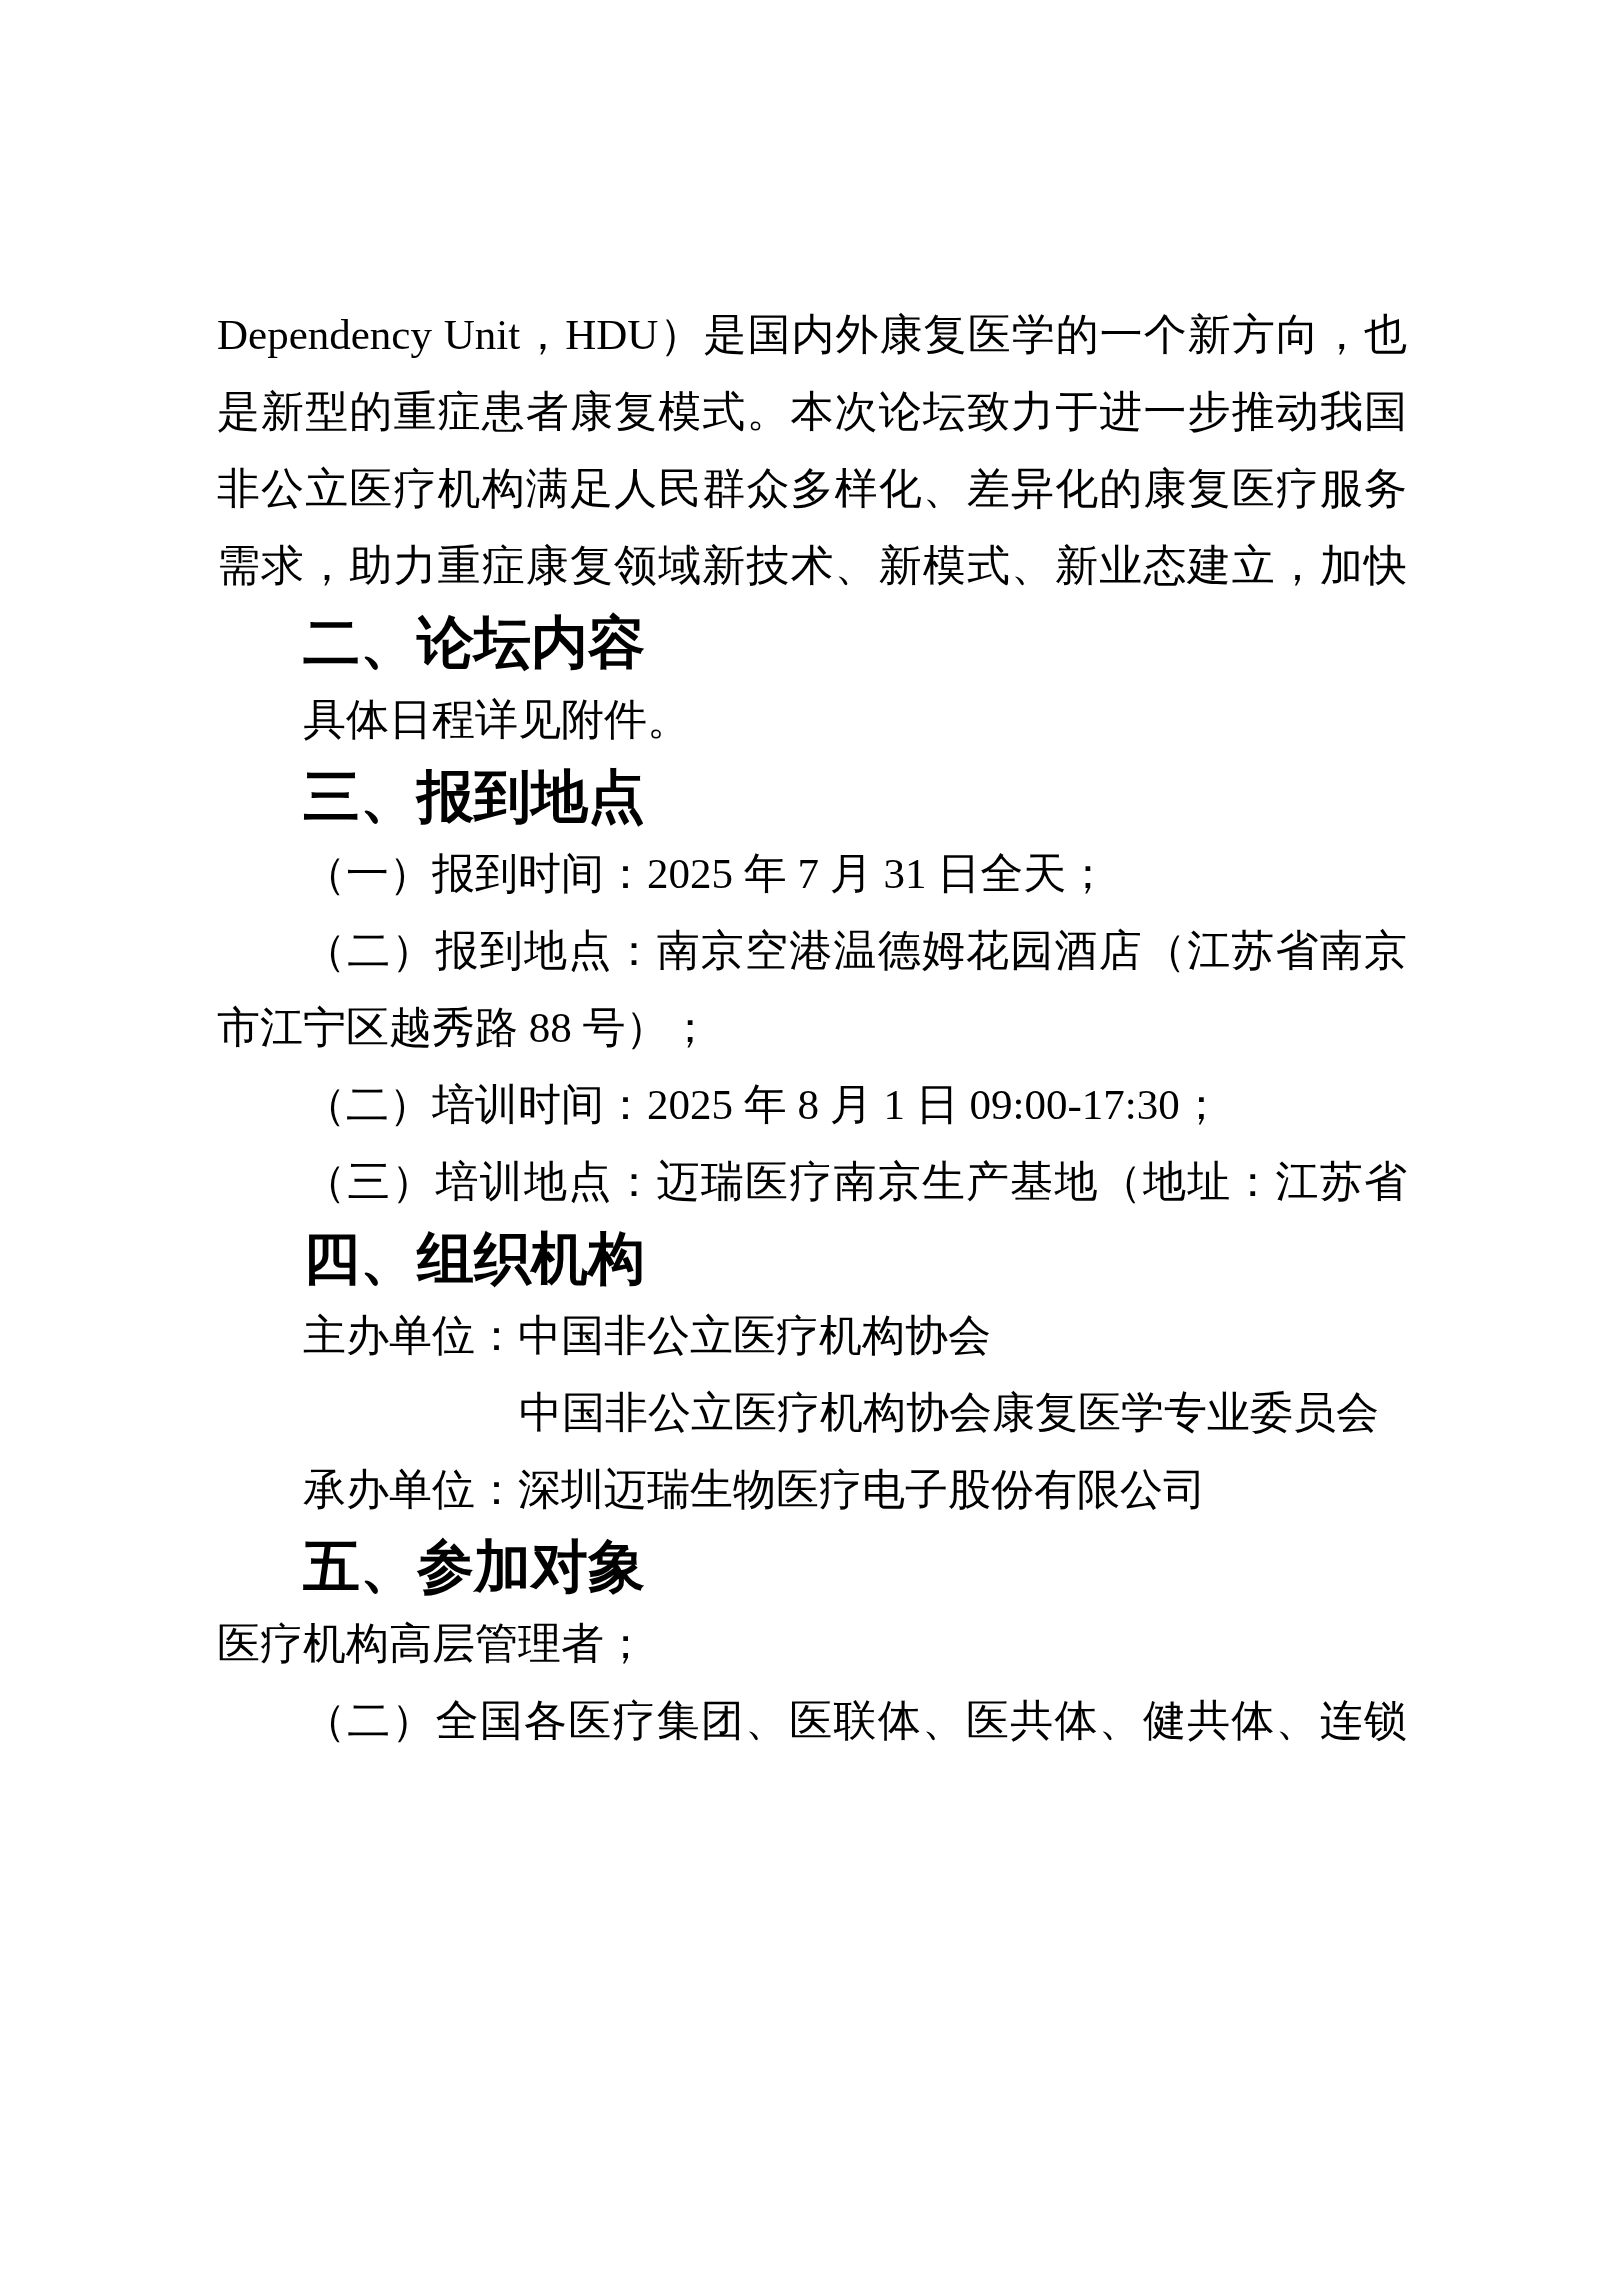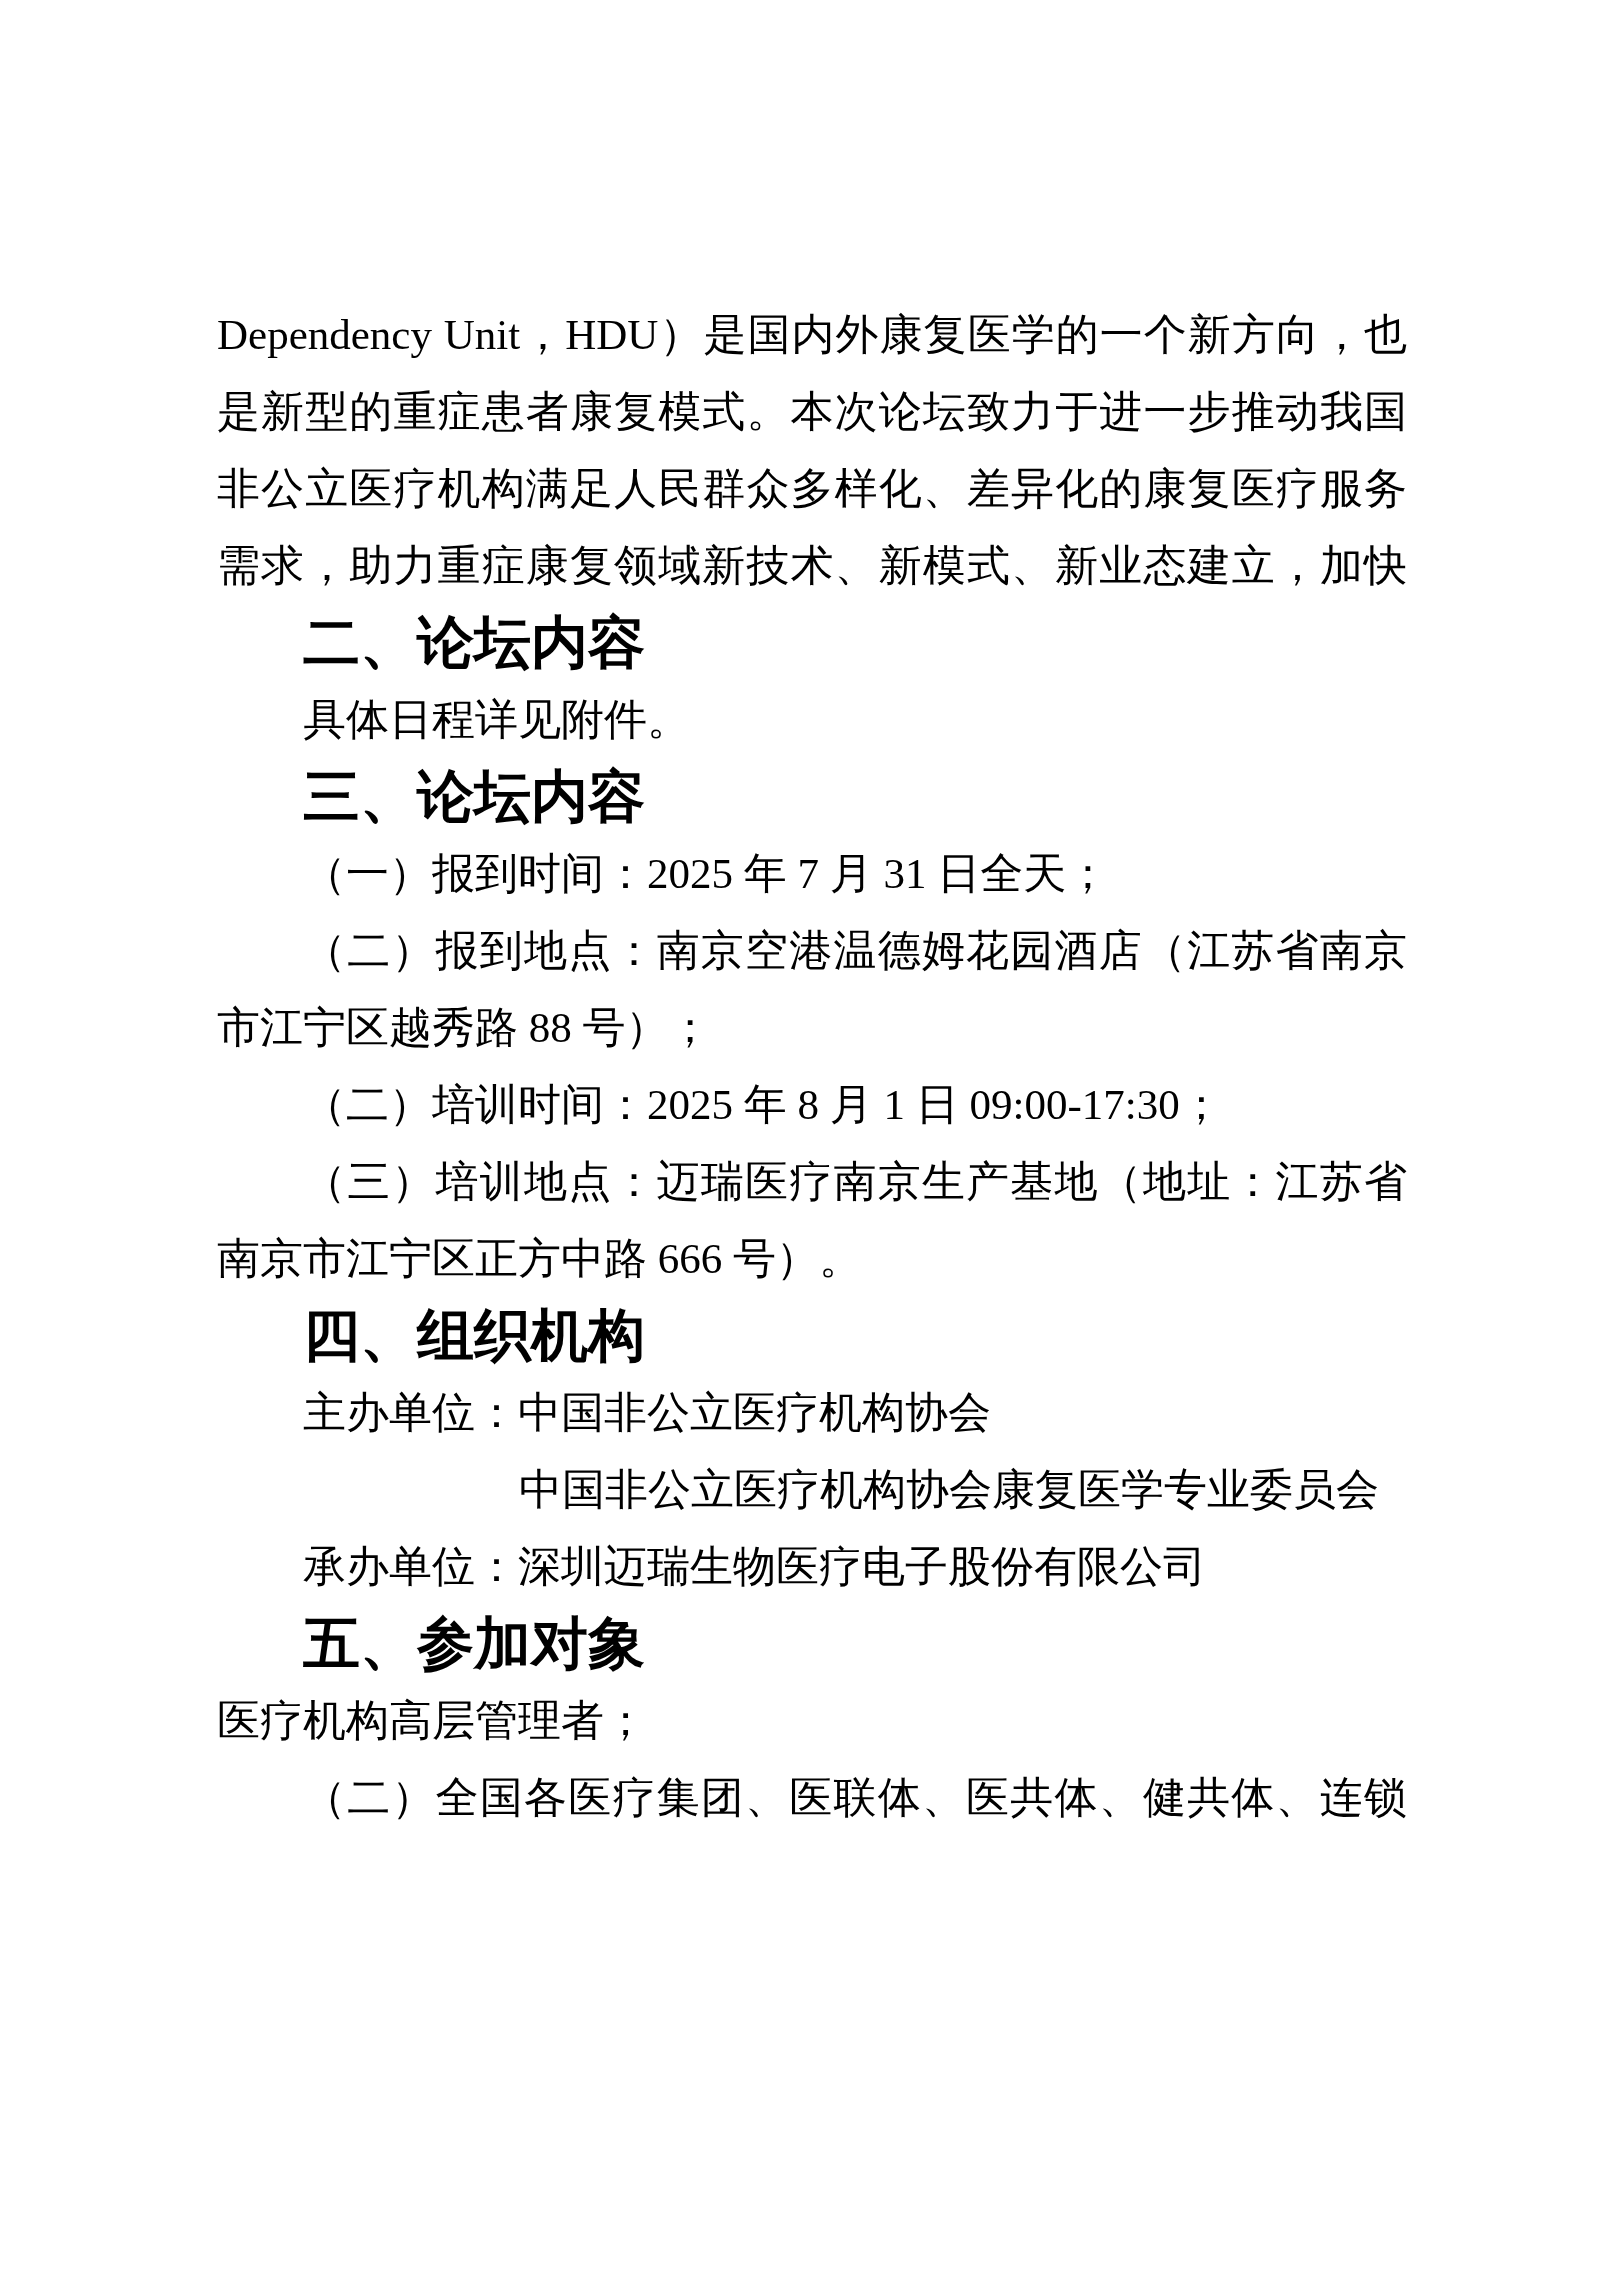--- a/index.html
+++ b/index.html
@@ -68,27 +68,26 @@
 <body>
 
 <div class="page">
   <div class="content">
     <div class="line fill">Dependency Unit，HDU）是国内外康复医学的一个新方向，也</div>
     <div class="line fill">是新型的重症患者康复模式。本次论坛致力于进一步推动我国</div>
     <div class="line fill">非公立医疗机构满足人民群众多样化、差异化的康复医疗服务</div>
     <div class="line fill">需求，助力重症康复领域新技术、新模式、新业态建立，加快</div>
     <div class="line heading">二、论坛内容</div>
     <div class="line ind">具体日程详见附件。</div>
-    <div class="line heading">三、论坛内容</div>
+    <div class="line heading">三、报到地点</div>
     <div class="line ind">（一）报到时间：2025 年 7 月 31 日全天；</div>
     <div class="line ind fill">（二）报到地点：南京空港温德姆花园酒店（江苏省南京</div>
     <div class="line">市江宁区越秀路 88 号）；</div>
     <div class="line ind">（二）培训时间：2025 年 8 月 1 日 09:00-17:30；</div>
     <div class="line ind fill">（三）培训地点：迈瑞医疗南京生产基地（地址：江苏省</div>
-    <div class="line">南京市江宁区正方中路 666 号）。</div>
     <div class="line heading">四、组织机构</div>
     <div class="line ind">主办单位：中国非公立医疗机构协会</div>
     <div class="line hang">中国非公立医疗机构协会康复医学专业委员会</div>
     <div class="line ind">承办单位：深圳迈瑞生物医疗电子股份有限公司</div>
     <div class="line heading">五、参加对象</div>
     <div class="line">医疗机构高层管理者；</div>
     <div class="line ind fill">（二）全国各医疗集团、医联体、医共体、健共体、连锁</div>
   </div>
   <div class="footer">- 2 -</div>
 </div>

